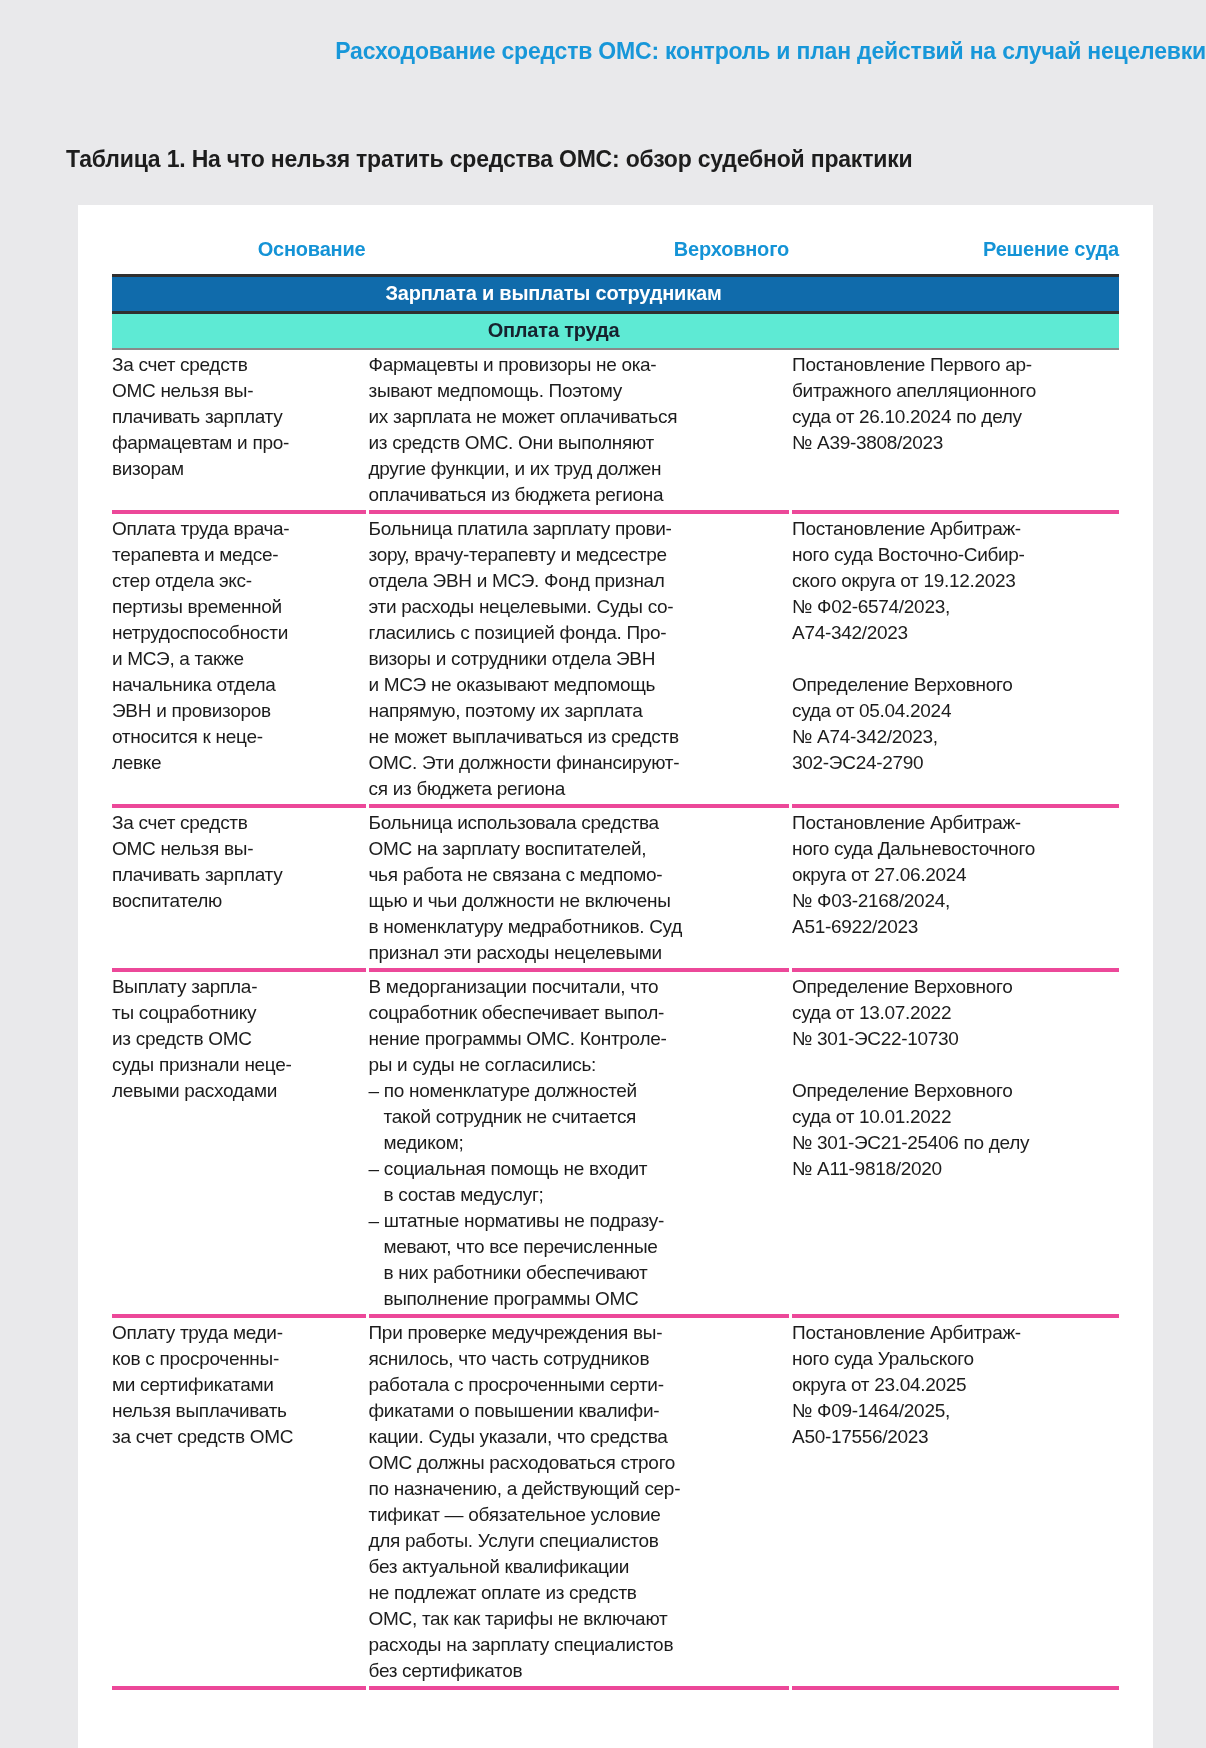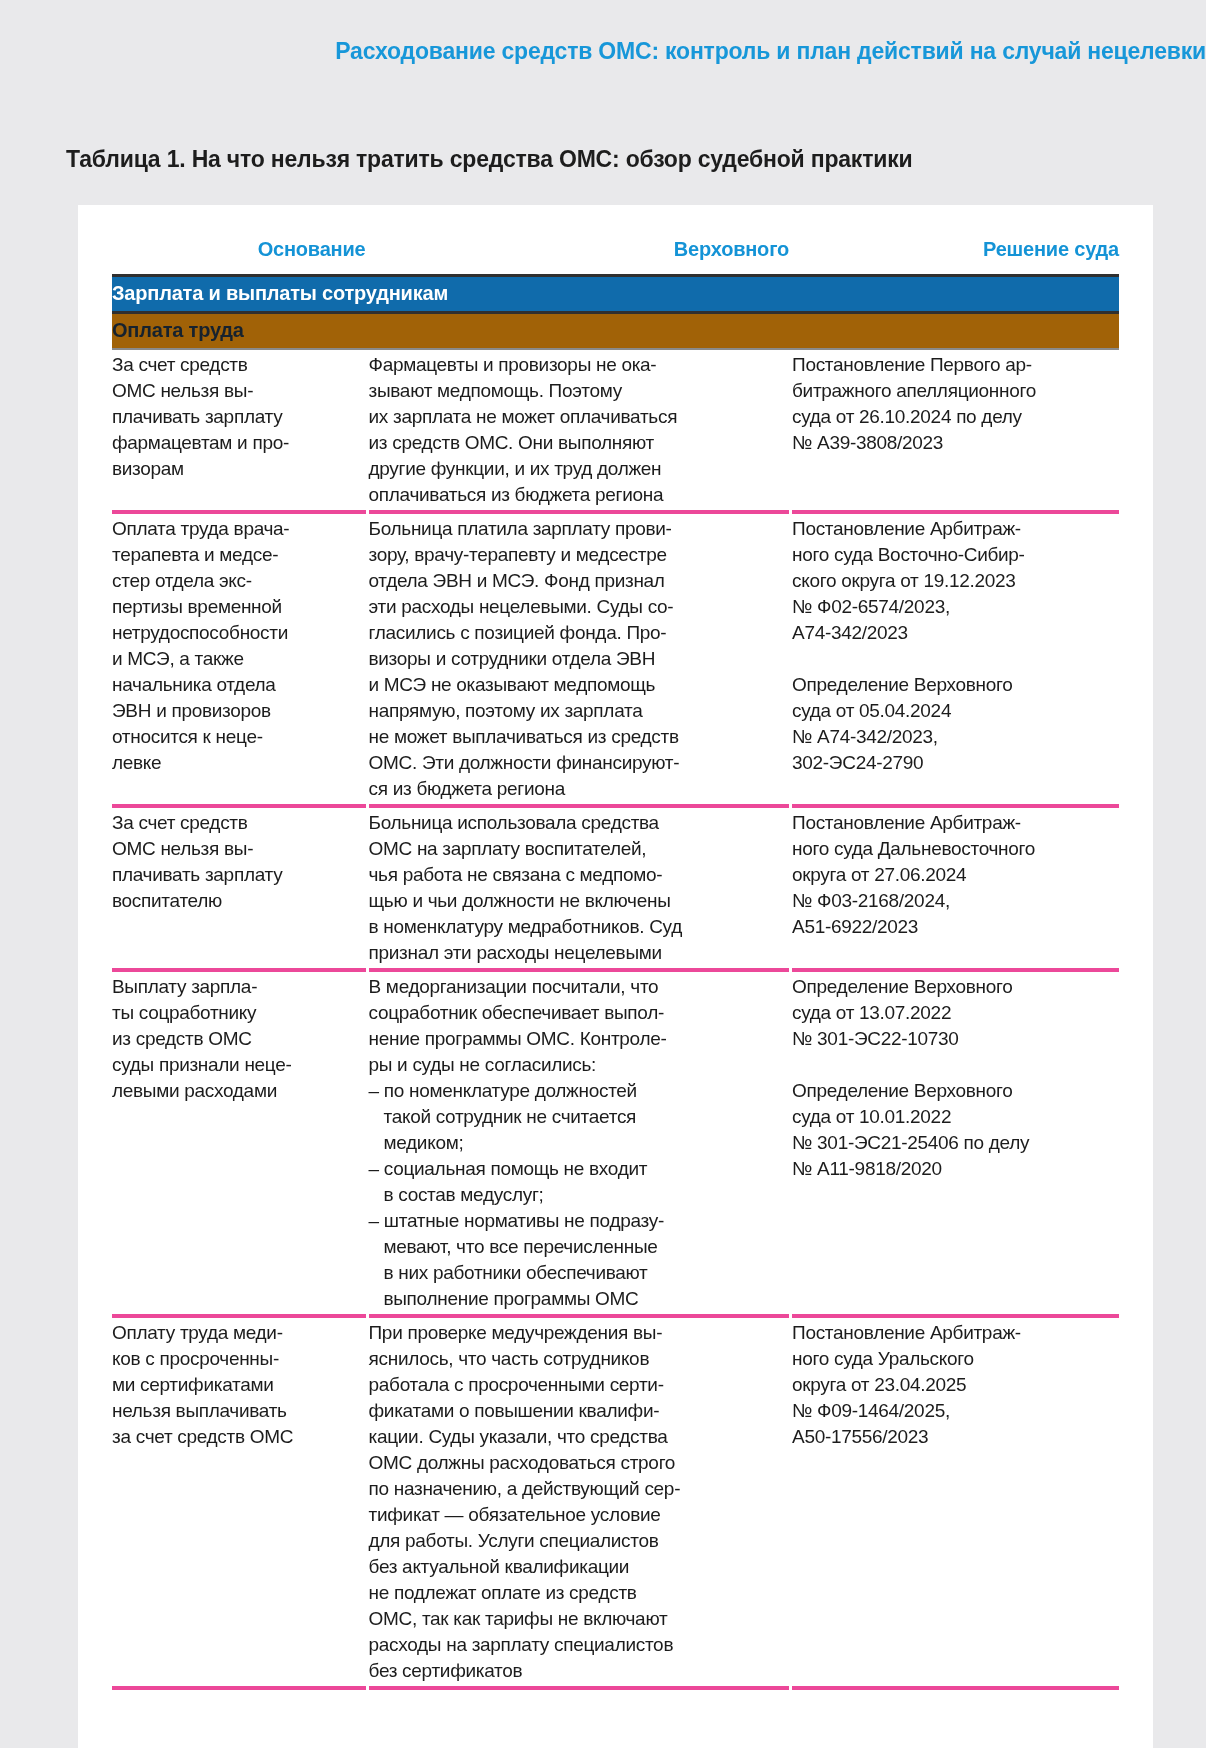--- a/index.html
+++ b/index.html
@@ -47,31 +47,32 @@
     font-size: 20px;
     font-weight: bold;
     padding: 0 0 13px 0;
     letter-spacing: -0.2px;
   }
   .doc-table td.banner {
     background: #106bab;
     color: #ffffff;
     font-size: 20px;
     font-weight: bold;
-    text-align: left;
+    text-align: center;
     padding: 5px 124px 6px 0;
     border-top: 3px solid #2f2f2f;
     border-bottom: 3px solid #2f2f2f;
     letter-spacing: -0.2px;
   }
   .doc-table td.subsection {
-    background: #a16207;
+    background: #5eead4;
     color: #16222e;
     font-size: 20px;
     font-weight: bold;
+    text-align: center;
     padding: 5px 124px 6px 0;
     border-bottom: 2px solid #8a8a8a;
     letter-spacing: -0.2px;
   }
   .doc-table td.cell {
     vertical-align: top;
     color: #1c1c1c;
     font-size: 19px;
     line-height: 26px;
     padding: 2px 6px 2px 0;

